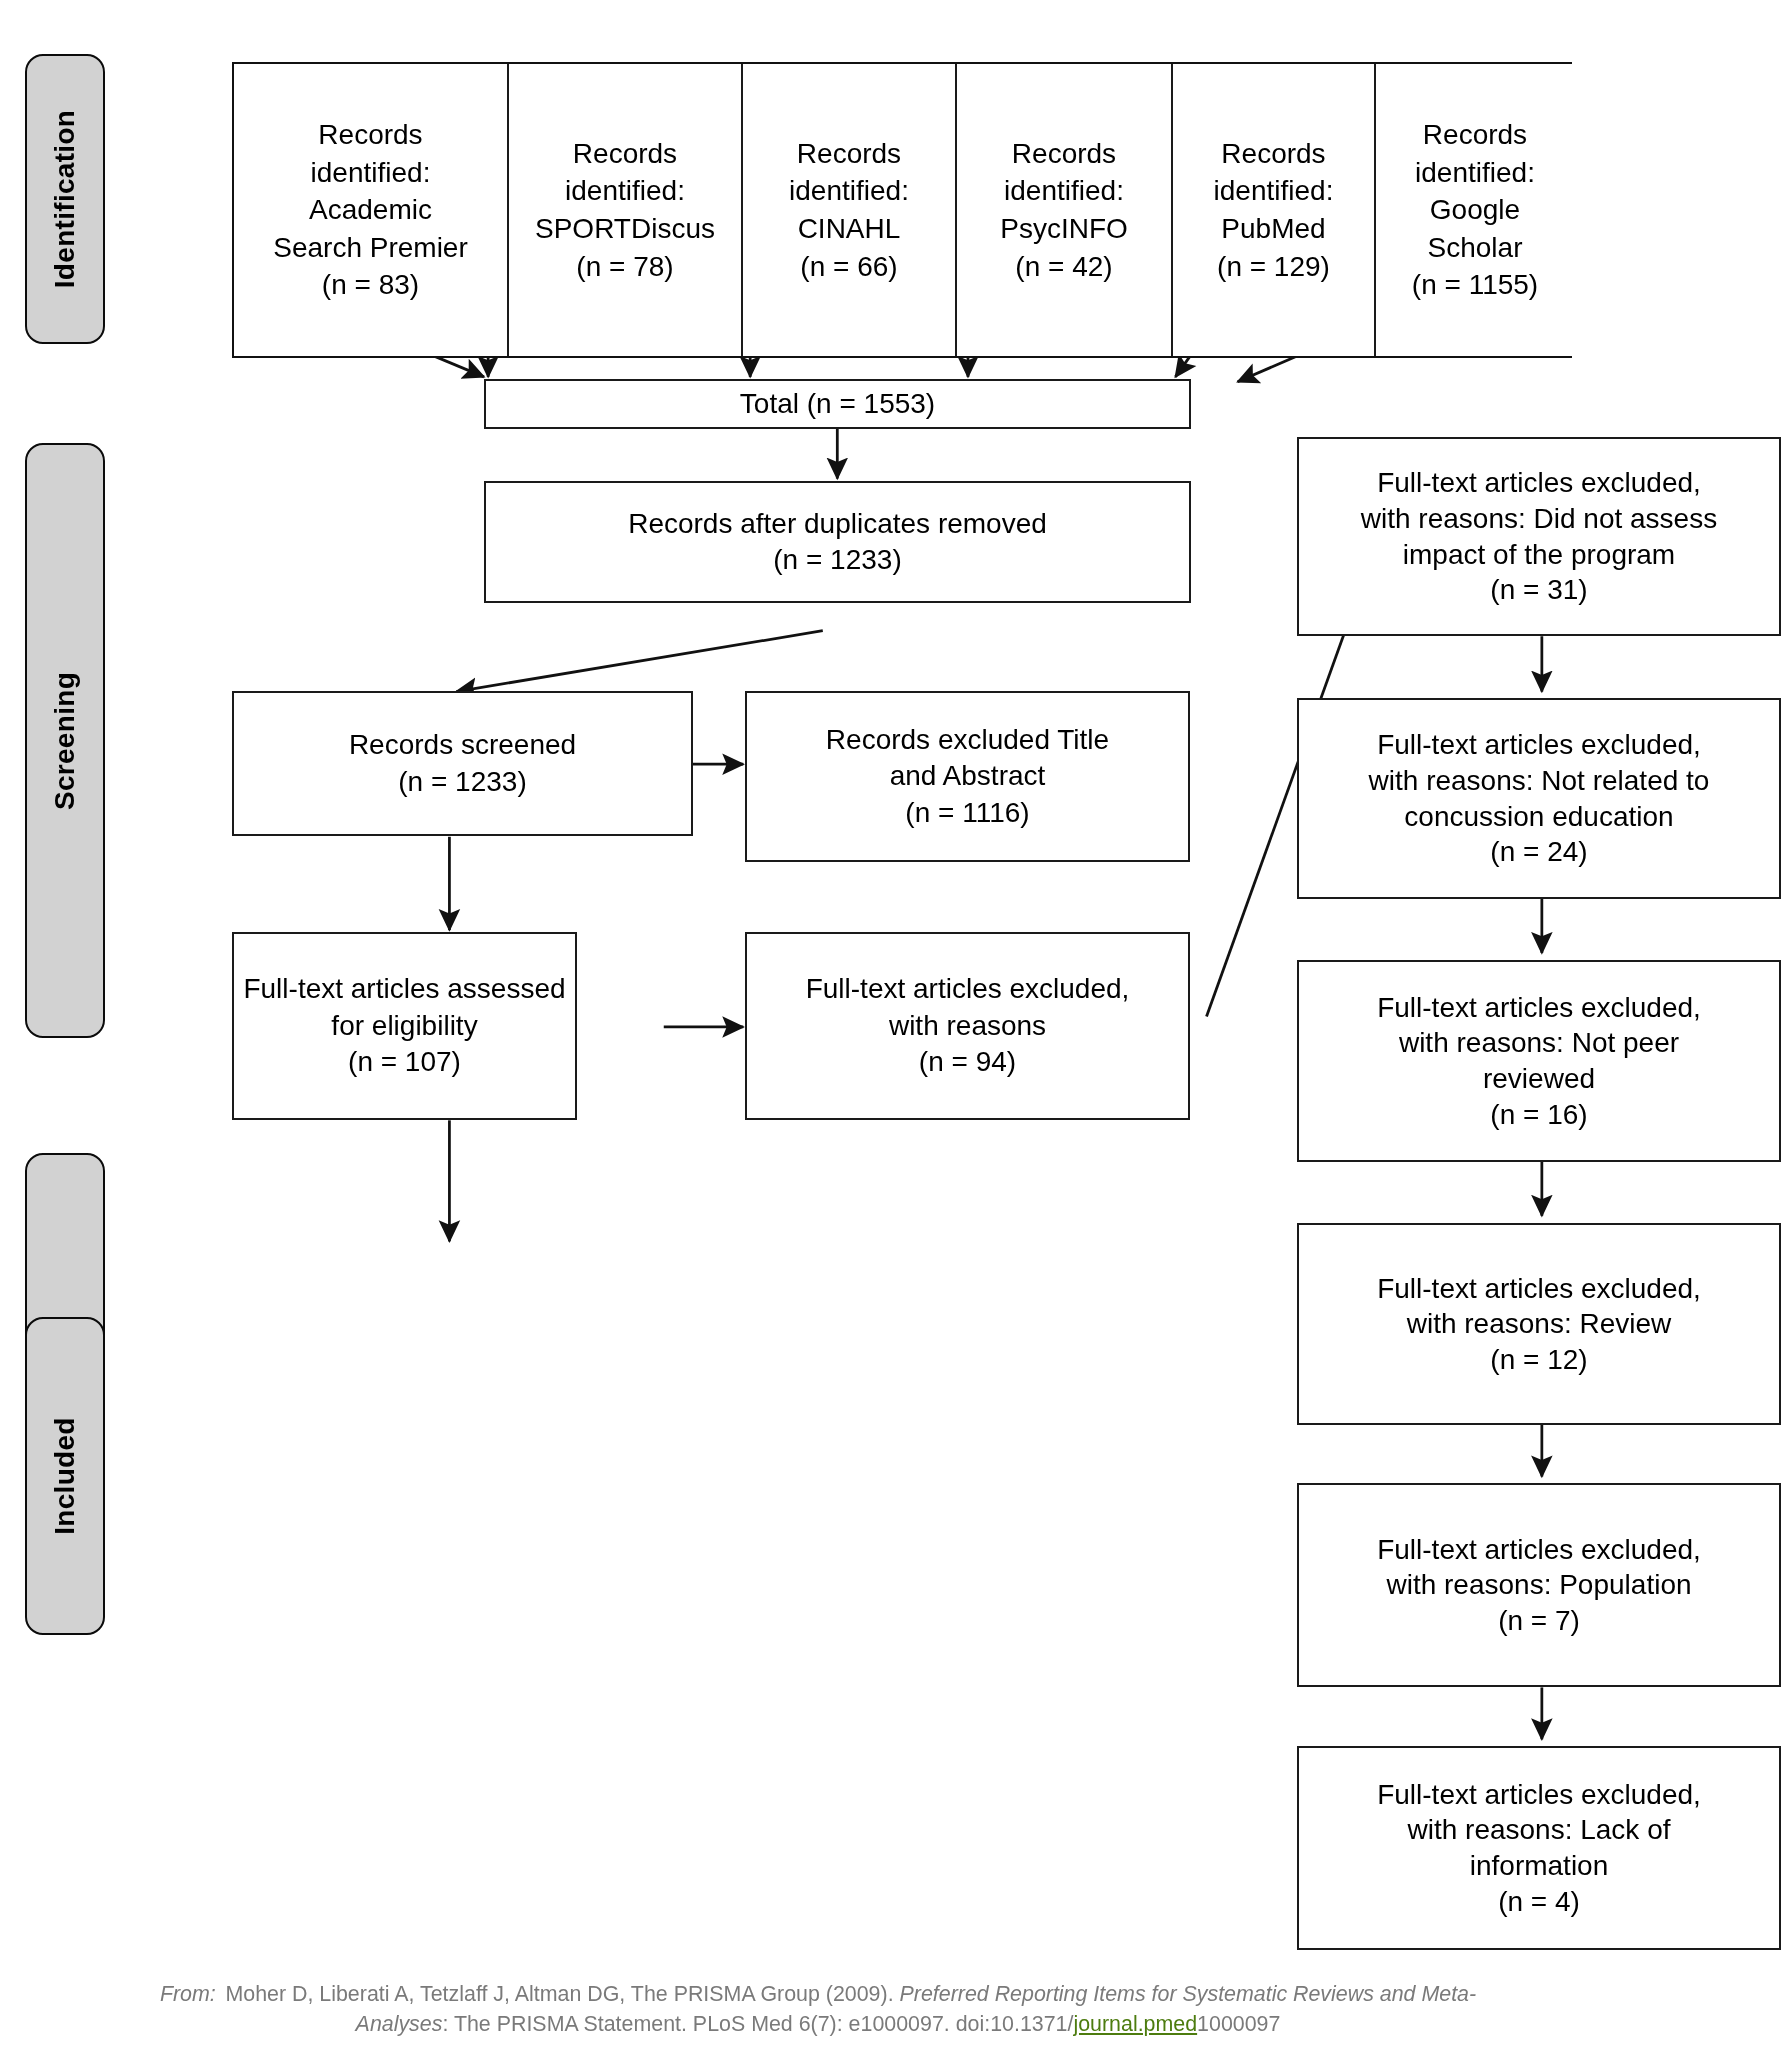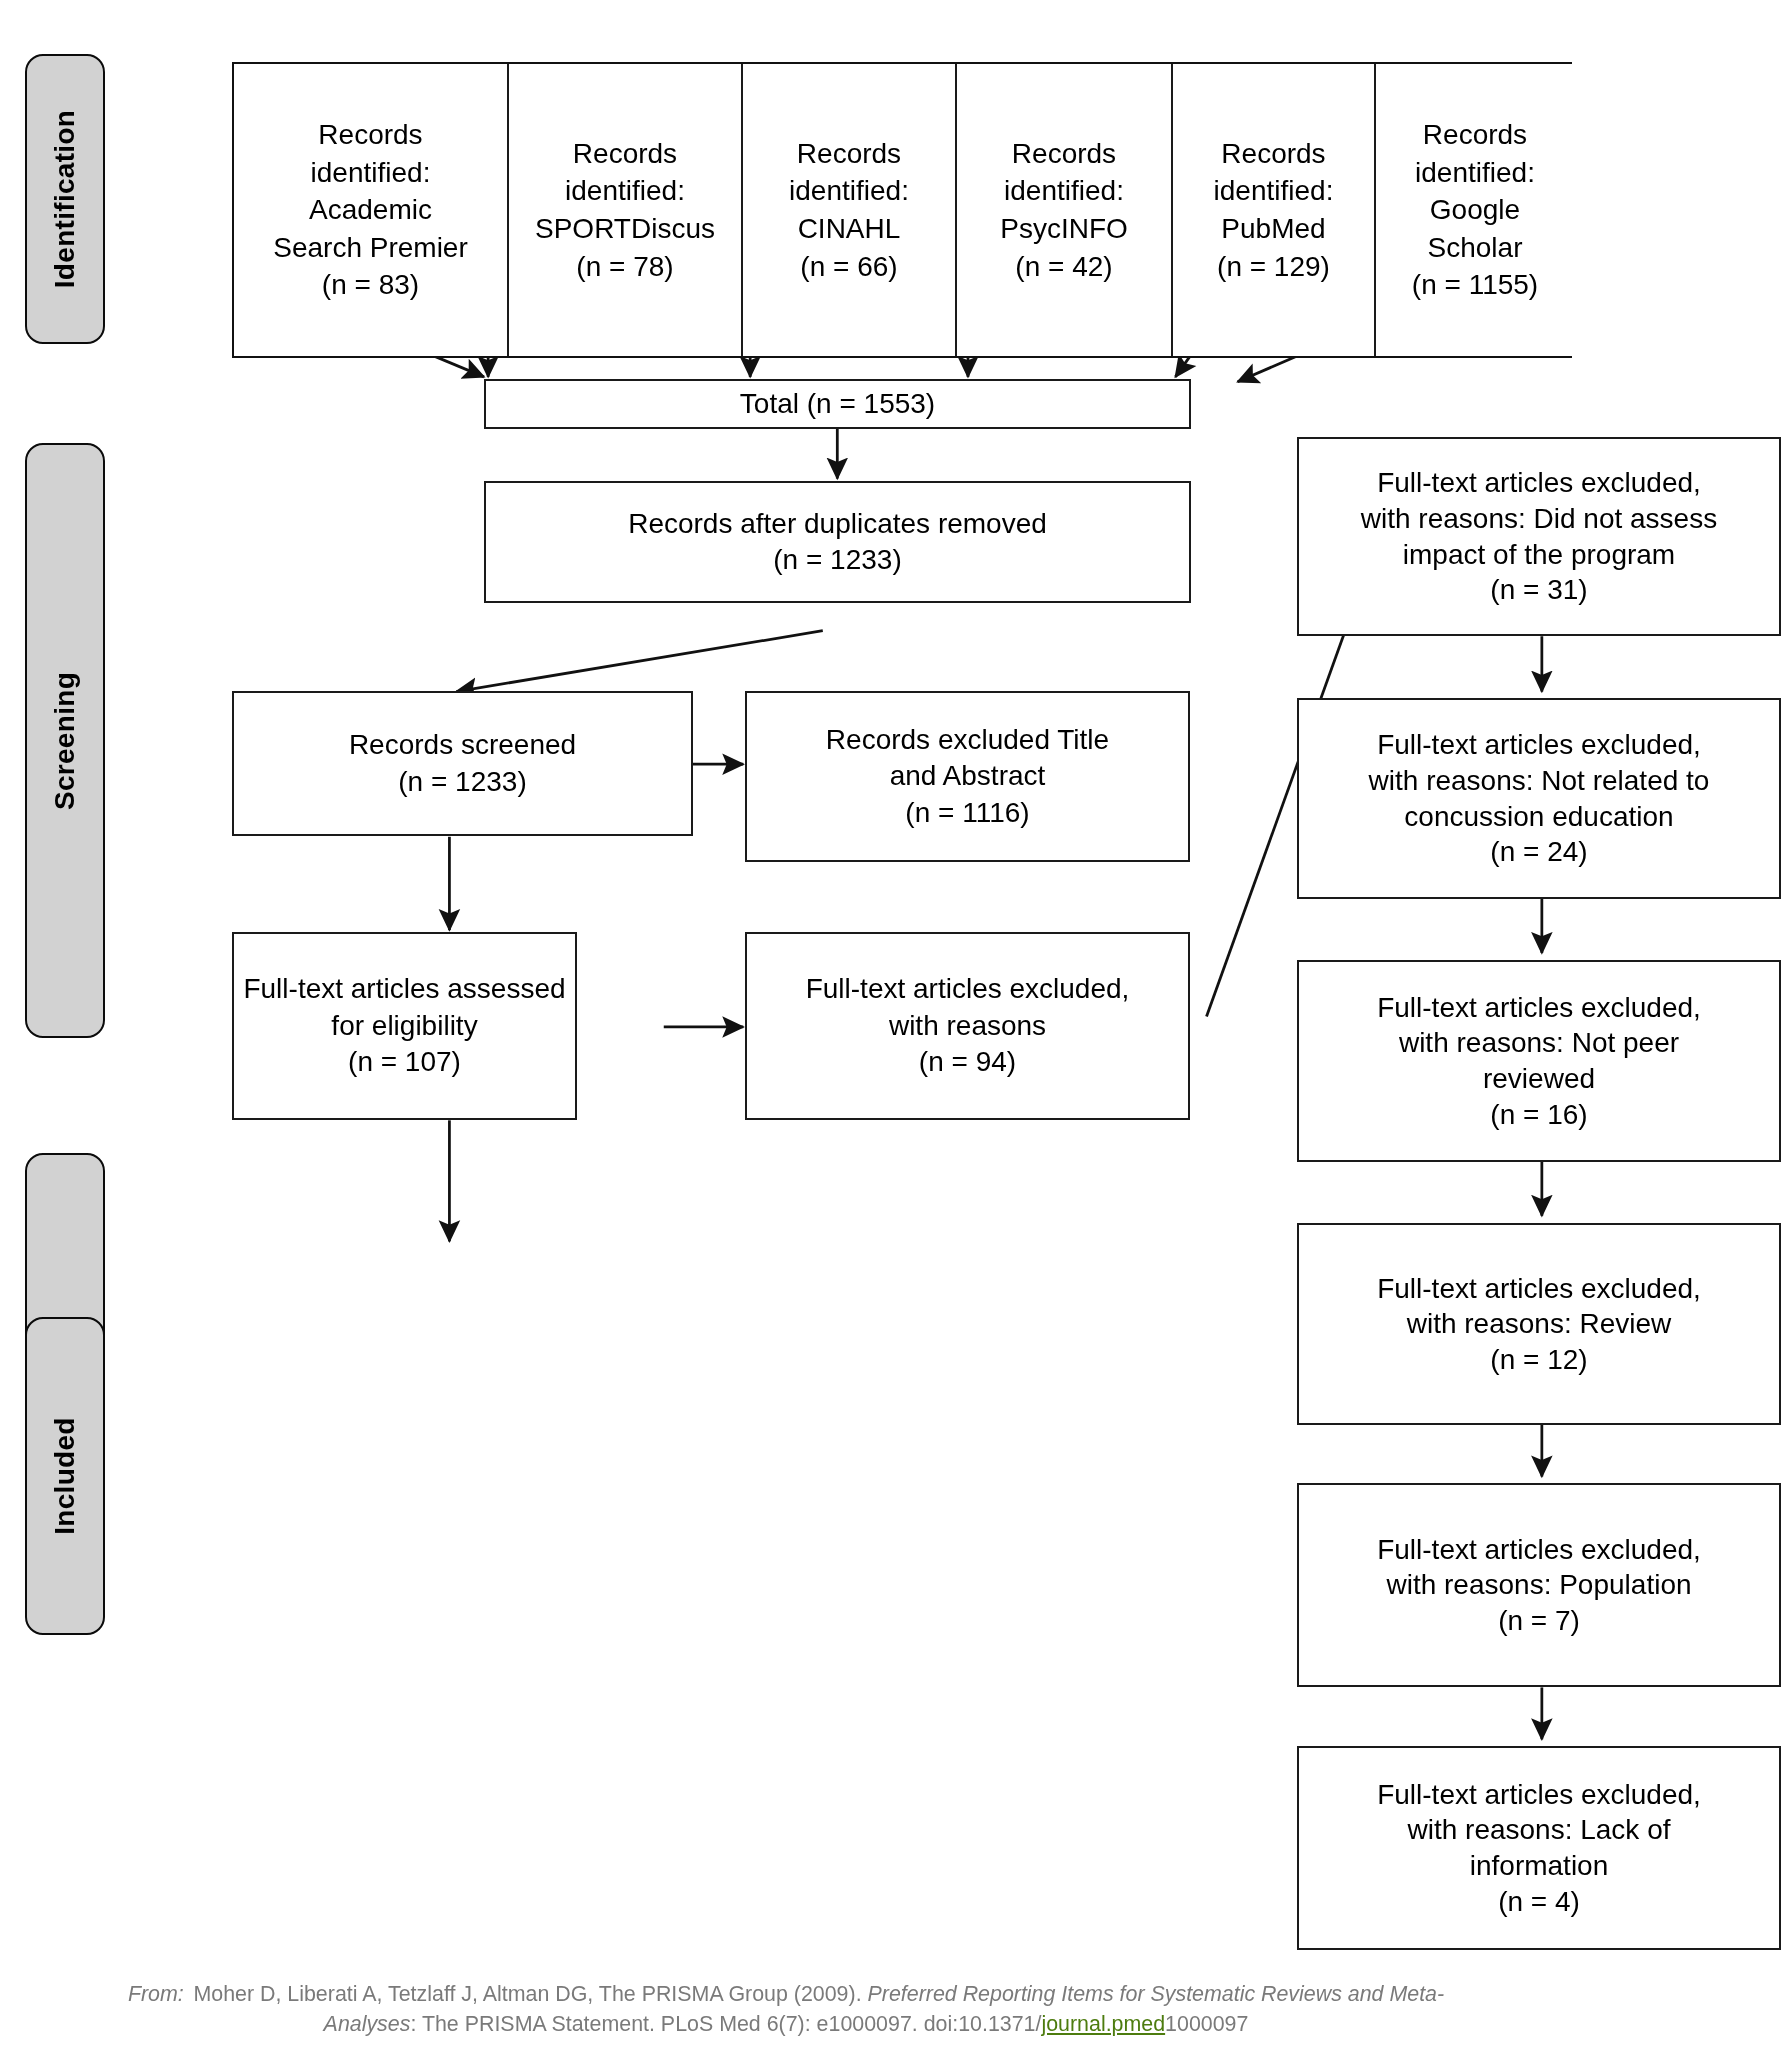--- a/index.html
+++ b/index.html
@@ -95,20 +95,21 @@
   
   #footer {
     position: absolute;
     left: 0;
     width: 1572px;
     text-align: center;
     font-size: 21.4px;
     line-height: 1.42;
     color: #7a7a7a;
     z-index: 4;
+    padding-left: 32px;
   }
   #footer .it { font-style: italic; }
   #footer .lbl { font-style: italic; margin-right: 9.7px; }
   #footer .lnk {
     color: #4d7c0f;
     text-decoration: underline;
   }
 </style>
 </head>
 <body>

